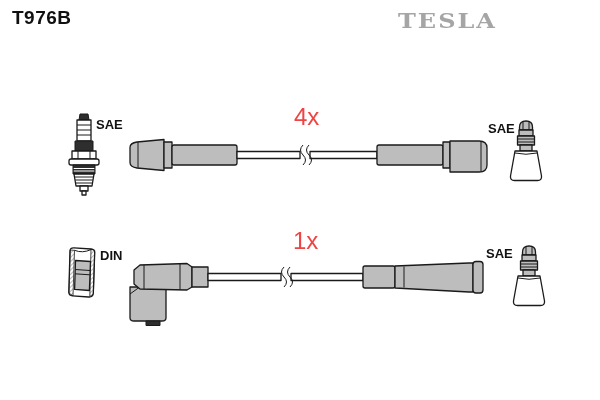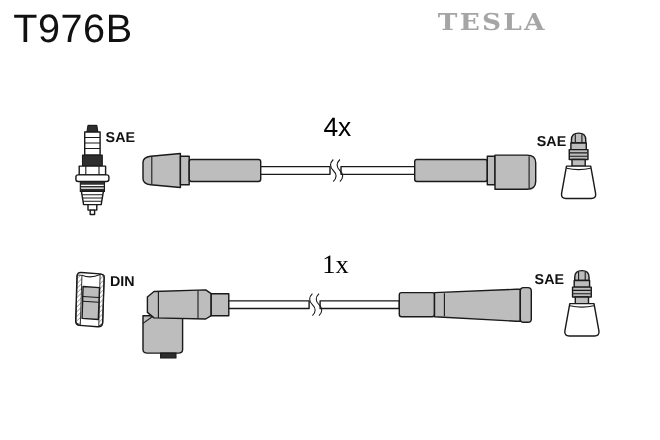--- a/index.html
+++ b/index.html
@@ -3,28 +3,28 @@
 <meta charset="utf-8">
 <style>
   html,body{margin:0;padding:0;}
   body{
     width:600px;height:400px;position:relative;overflow:hidden;
     background:var(--background,#fff);
     font-family:"Liberation Sans",sans-serif;
     color:var(--text,#111);
   }
   .abs{position:absolute;}
-  .part-number{font-size:36px;font-weight:normal;letter-spacing:.5px;line-height:1;}
+  .part-number{font-size:19px;font-weight:bold;letter-spacing:.5px;line-height:1;}
   .subtitle{font-size:10.5px;letter-spacing:.2px;line-height:1;}
   .brand{
     font-family:"DejaVu Serif",serif;font-weight:bold;font-size:24px;line-height:1;
     color:var(--brand-gray,#a5a5a5);letter-spacing:2px;transform:scaleY(.88);transform-origin:top left;
   }
   .conn-label{font-size:13px;font-weight:bold;line-height:1;text-align:center;}
-  .qty{font-size:24px;line-height:1;color:#000000;}
+  .qty{font-size:24px;line-height:1;color:#ef4444;}
   
   .g{fill:var(--part-fill,#bdbdbd);stroke:var(--outline,#1a1a1a);stroke-width:1.3;stroke-linejoin:round;}
   .w{fill:#ffffff;stroke:var(--outline,#1a1a1a);stroke-width:1.3;stroke-linejoin:round;}
   .d{fill:var(--dark-detail,#2e2e2e);stroke:var(--outline,#1a1a1a);stroke-width:1;stroke-linejoin:round;}
   .ln{fill:none;stroke:var(--outline,#1a1a1a);stroke-width:1;}
   .lnw{fill:none;stroke:#ffffff;stroke-width:1;}
 </style>
 </head>
 <body>
 
@@ -90,21 +90,21 @@
     </defs>
     <path class="w" d="M9,6 Q9,2.5 13,2.8 L30,4 Q34,4.3 33.7,8 L32.3,48.5 Q32,52.3 27.6,52 L11.5,50.8 Q7.6,50.5 7.8,46.6 Z"></path>
     <path d="M9.2,5 L13.5,5.3 L12,50.9 L8,48 Z" fill="url(#hatchp)" stroke="#1a1a1a" stroke-width="0.8"></path>
     <path d="M30,4.2 L33.7,5.2 L32.4,49 L28.8,51.5 Z" fill="url(#hatchp)" stroke="#1a1a1a" stroke-width="0.8"></path>
     <path class="ln" d="M13.5,5.3 Q21.5,8.5 30,4.6"></path>
     <path class="g" d="M14.5,15.5 L29.5,16.5 L28.4,45.5 L13.6,44.4 Z"></path>
     <path class="ln" d="M14.2,24.5 L29,25.5 M14,28.8 L28.8,29.8"></path>
   </svg>
   <div class="abs conn-label" style="left:100px;top:249px;">DIN</div>
 
-  <div class="abs qty" style="left:293px;top:229px;font-family:Liberation Serif, serif;">1x</div>
+  <div class="abs qty" style="left:293px;top:229px;">1x</div>
 
   <svg class="abs" style="left:126px;top:258px;" width="360" height="72" viewBox="0 0 360 72">
 
     <path class="g" d="M4,29 L40,29 L40,60 Q40,63 36,63 L8,63 Q4,63 4,60 Z"></path>
     <path class="ln" d="M4,36 L13,29.5"></path>
     <rect class="d" x="20" y="63" width="14" height="4.5"></rect>
 
     <path class="g" d="M14,7 L61,5.5 L66,9 L66,29 L61,32 L14,31 L8,26 L8,12 Z"></path>
     <path class="ln" d="M18,7 v24 M54,6 v25.5"></path>
 

